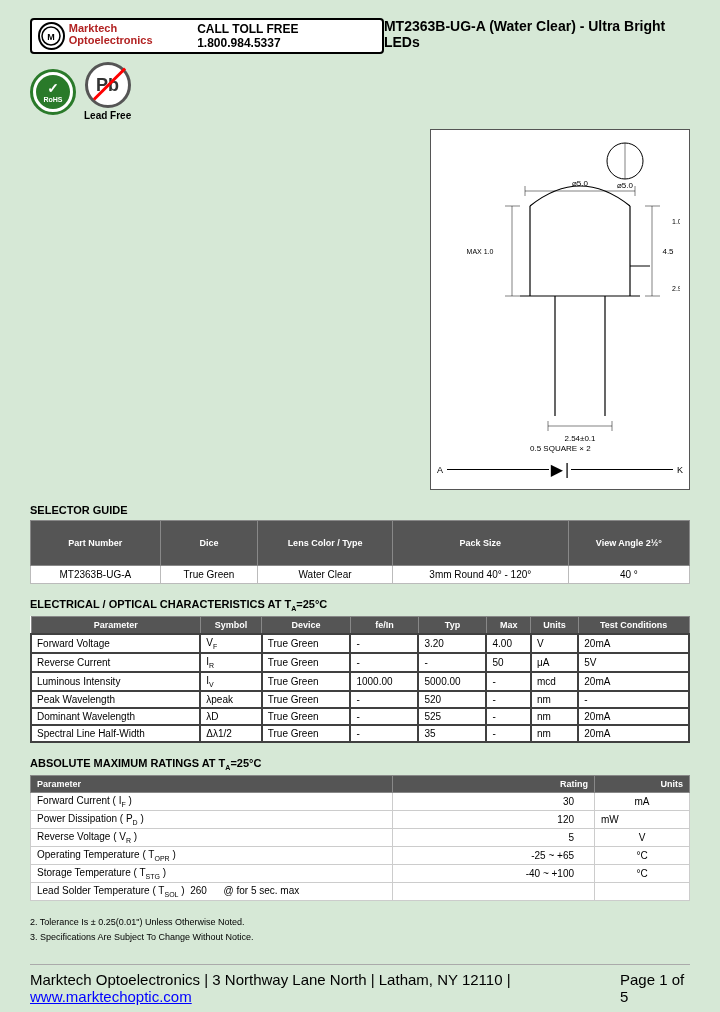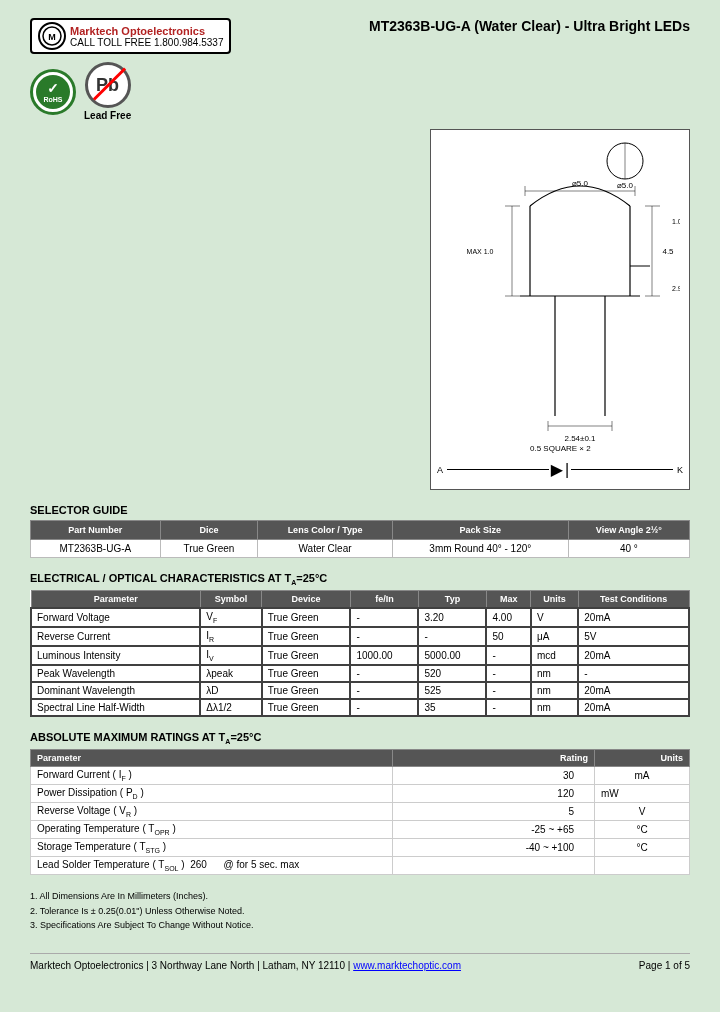--- a/index.html
+++ b/index.html
@@ -36,23 +36,23 @@
     }
     .logo-circle {
       width: 28px; height: 28px;
       border-radius: 50%;
       border: 2px solid #000;
       display: flex; align-items: center; justify-content: center;
       font-size: 9px; font-weight: bold;
       margin-right: 4px;
       background: #fff;
     }
-    .logo-text-block { display: flex; flex-direction: column; }
+    .logo-text-block { display: flex; flex-direction: row; }
     .logo-company { font-size: 11px; font-weight: bold; color: #b22222; }
-    .logo-phone { font-size: 10px; color: #000; }
+    .logo-phone { font-size: 12px; color: #000; font-weight: bold; }
     .badges {
       display: flex;
       align-items: center;
       gap: 8px;
       margin-top: 4px;
     }
     .rohs-badge {
       width: 46px; height: 46px;
       border-radius: 50%;
       border: 3px solid #2a7a2a;
@@ -126,21 +126,21 @@
     
     table {
       width: 100%;
       border-collapse: collapse;
       font-size: 10px;
       background: #fff;
     }
     .selector-table th {
       background: #555;
       color: #fff;
-      padding: 4px 6px;
+      padding: 17px 6px;
       border: 1px solid #888;
       font-size: 9px;
     }
     .selector-table td {
       padding: 3px 6px;
       border: 1px solid #bbb;
       text-align: center;
     }
 
     .elec-table th {
@@ -174,21 +174,21 @@
     
     .notes {
       margin-top: 14px;
       font-size: 9px;
       line-height: 1.6;
     }
 
     
     .footer {
       margin-top: 20px;
-      font-size: 10px;
+      font-size: 15px;
       display: flex;
       justify-content: space-between;
       border-top: 1px solid #aaa;
       padding-top: 6px;
     }
     .footer a { color: #00f; text-decoration: underline; }
 
     
     .diode-row {
       display: flex;
@@ -435,21 +435,20 @@
     </tr>
     <tr>
       <td>Lead Solder Temperature ( T<sub>SOL</sub> )&nbsp;&nbsp;260&nbsp;&nbsp;&nbsp;&nbsp;&nbsp;&nbsp;@ for 5 sec. max</td>
       <td style="text-align:right; padding-right:20px;"></td>
       <td style="text-align:center;"></td>
     </tr>
   </tbody>
 </table>
 
 <div class="notes">
-  <div>1. All Dimensions Are In Millimeters (Inches).</div>
   <div>2. Tolerance Is ± 0.25(0.01") Unless Otherwise Noted.</div>
   <div>3. Specifications Are Subject To Change Without Notice.</div>
 </div>
 
 <div class="footer">
   <div>
     <span>Marktech Optoelectronics | 3 Northway Lane North | Latham, NY 12110 |</span>
     <a href="#">www.marktechoptic.com</a>
   </div>
   <div>Page 1 of 5</div>

